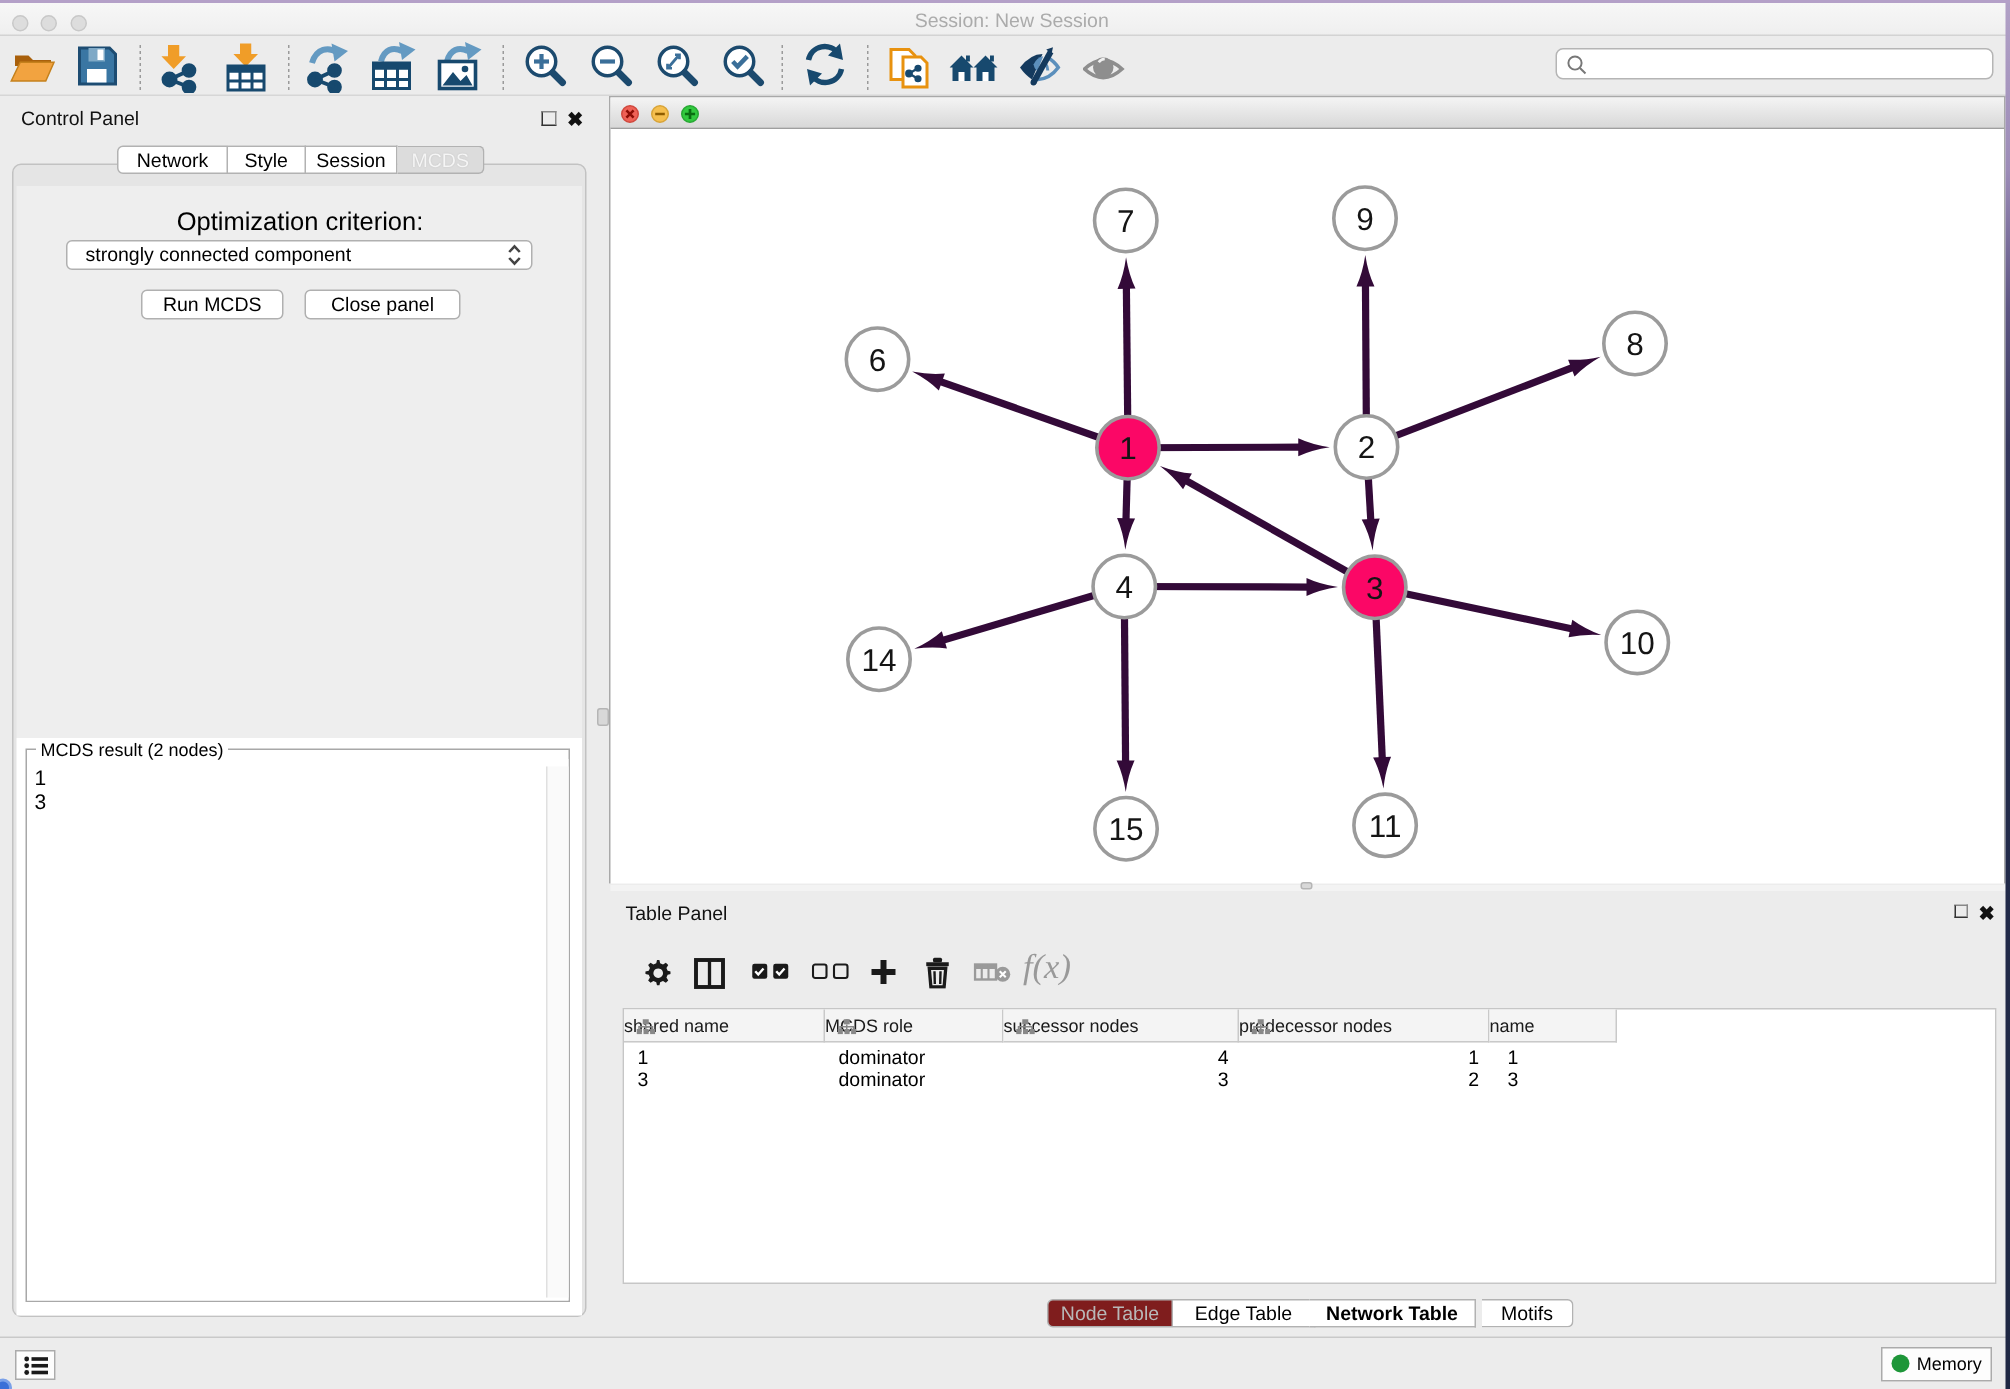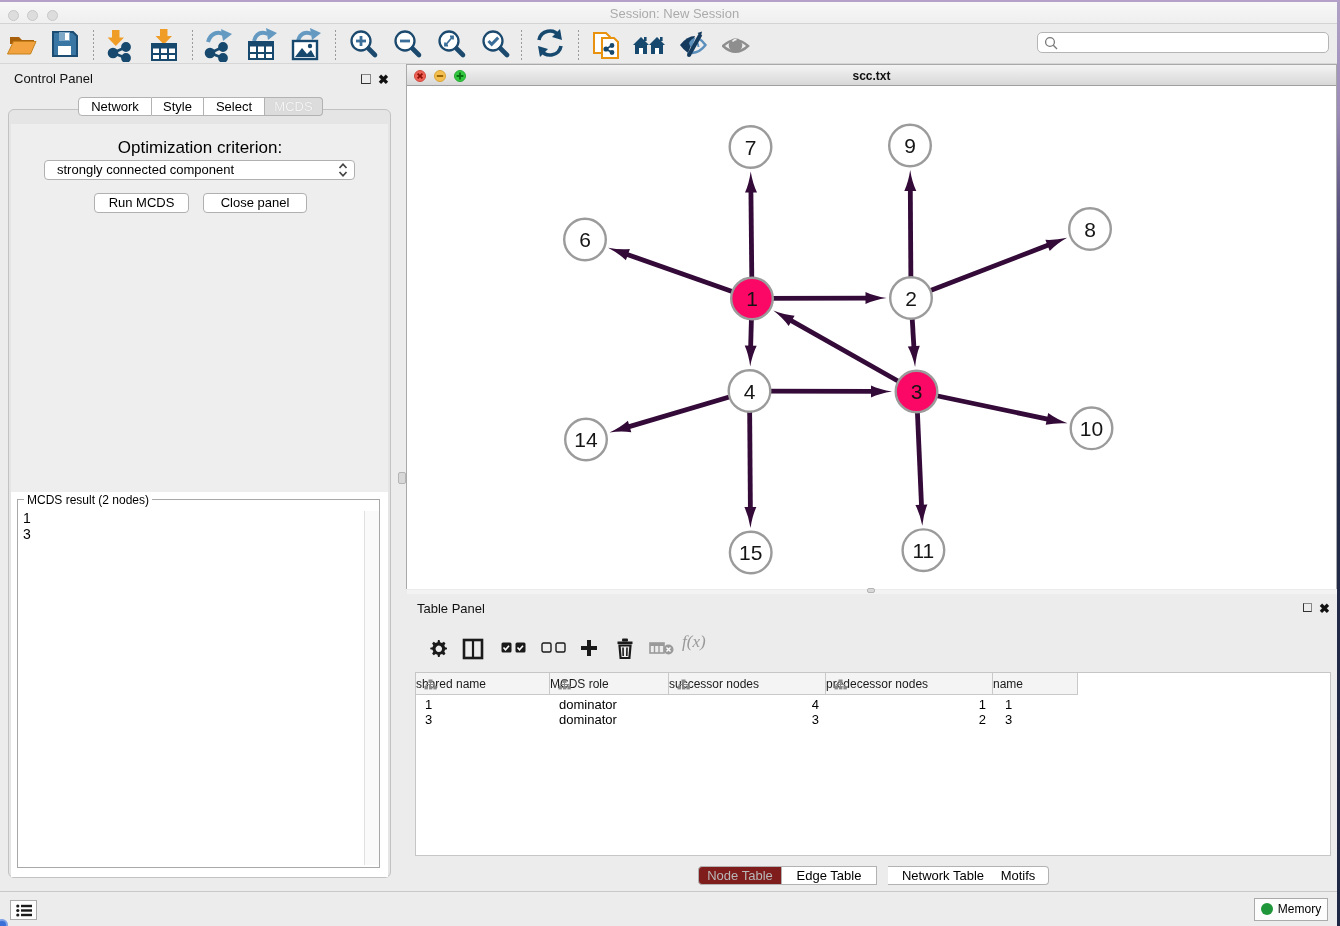--- a/index.html
+++ b/index.html
@@ -246,21 +246,21 @@
 
 <div class="abs" id="cp-pane"></div>
 <div class="abs" id="cp-inner"></div>
 <div class="abs" id="cp-lower"></div>
 <div class="abs" id="cp-title">Control Panel</div>
 <div class="abs" id="cp-float"></div>
 <div class="xicon" style="left:378px; top:72px;">✖</div>
 <div class="abs" id="cp-tabs">
   <div class="seg" style="left:0; width:74px; border-radius:4px 0 0 4px;">Network</div>
   <div class="seg" style="left:74px; width:52px; border-left:none;">Style</div>
-  <div class="seg" style="left:126px; width:61px; border-left:none;">Select</div>
+  <div class="seg" style="left:126px; width:61px; border-left:none;">Session</div>
   <div class="seg" style="left:187px; width:58px; border-left:none; border-radius:0 4px 4px 0; background:#dcdcdc; color:#f5f5f5; text-shadow:0 0 1px #bbb;">MCDS</div>
 </div>
 <div class="abs" id="opt-label">Optimization criterion:</div>
 <div class="abs" id="cp-select">strongly connected component
   <svg width="12" height="16" style="position:absolute; right:5px; top:1px;">
     <path d="M2.5,6 L6,2.2 L9.5,6" fill="none" stroke="#444" stroke-width="1.7"></path>
     <path d="M2.5,10 L6,13.8 L9.5,10" fill="none" stroke="#444" stroke-width="1.7"></path>
   </svg>
 </div>
 <div class="btn" style="left:94px; top:193px; width:95px;">Run MCDS</div>
@@ -281,21 +281,20 @@
     <div class="mtl" style="left:27px; background:#f5bf4f; border:1px solid #d8a438;">
       <svg width="10" height="10" style="position:absolute;left:0;top:0;">
           <path d="M1.8,5 h6.4" stroke="#8f5d00" stroke-width="1.8"></path>
         </svg>
     </div>
     <div class="mtl" style="left:47px; background:#32c93f; border:1px solid #27a833;">
       <svg width="10" height="10" style="position:absolute;left:0;top:0;">
           <path d="M1.6,5 h6.8 M5,1.6 v6.8" stroke="#0a6e12" stroke-width="1.8"></path>
         </svg>
     </div>
-    <div id="net-title">scc.txt</div>
   </div>
   <svg id="graph" width="929" height="502" style="position:absolute; left:0; top:22px;">
     <g stroke="#330a38" stroke-width="4.8">
       <line x1="345" y1="211.5" x2="343.9" y2="102.5"></line>
       <line x1="345" y1="211.5" x2="218.1" y2="166.7"></line>
       <line x1="345" y1="211.5" x2="461.5" y2="211.1"></line>
       <line x1="345" y1="211.5" x2="343.6" y2="261.5"></line>
       <line x1="504" y1="211" x2="503.3" y2="101.0"></line>
       <line x1="504" y1="211" x2="643.3" y2="157.3"></line>
       <line x1="504" y1="211" x2="507.0" y2="262.1"></line>
@@ -387,21 +386,21 @@
       <line x1="12" y1="10.5" x2="11.8" y2="19" stroke="#1a1a1a" stroke-width="1.6"></line>
     </svg>
     <svg style="position:absolute; left:232px; top:19px;" width="26" height="14">
       <rect x="1" y="2" width="14" height="10" fill="none" stroke="#9a9a9a" stroke-width="1.6"></rect>
       <rect x="1" y="2" width="14" height="3" fill="#9a9a9a"></rect>
       <line x1="5.5" y1="2" x2="5.5" y2="12" stroke="#9a9a9a" stroke-width="1.4"></line>
       <line x1="10" y1="2" x2="10" y2="12" stroke="#9a9a9a" stroke-width="1.4"></line>
       <circle cx="19.5" cy="8.5" r="5" fill="#9a9a9a"></circle>
       <path d="M17.5,6.5 l4,4 M21.5,6.5 l-4,4" stroke="#fff" stroke-width="1.4"></path>
     </svg>
-    <div style="position:absolute; left:265px; top:10px; font-size:17px; font-style:italic; color:#999; font-family:'Liberation Serif',serif;">f(x)</div>
+    <div style="position:absolute; left:265px; top:10px; font-size:23px; font-style:italic; color:#999; font-family:'Liberation Serif',serif;">f(x)</div>
   </div>
   <div id="tbl">
     <div class="hcell" style="left:0; width:134px;"><svg class="hicon" width="13" height="11">
           <rect x="4.5" y="0.5" width="4" height="3.4" fill="#888"></rect>
           <rect x="0.5" y="7" width="3.4" height="3.4" fill="#888"></rect>
           <rect x="5" y="7" width="3.4" height="3.4" fill="#888"></rect>
           <rect x="9.4" y="7" width="3.4" height="3.4" fill="#888"></rect>
           <path d="M6.5,4 v2 M2,7 v-1.5 h9 V7 M6.5,5.5 v1.5" stroke="#888" fill="none" stroke-width="1"></path>
         </svg>shared name</div>
     <div class="hcell" style="left:134px; width:119px;"><svg class="hicon" width="13" height="11">
@@ -433,21 +432,21 @@
     <div class="rcell" style="left:589px; top:24px;">1</div>
     <div class="rcell" style="left:9px; top:39px;">3</div>
     <div class="rcell" style="left:143px; top:39px;">dominator</div>
     <div class="rcell" style="left:253px; top:39px; width:150px; text-align:right;">3</div>
     <div class="rcell" style="left:410px; top:39px; width:160px; text-align:right;">2</div>
     <div class="rcell" style="left:589px; top:39px;">3</div>
   </div>
   <div id="bot-tabs">
     <div class="seg" style="left:0; width:84px; border-radius:4px 0 0 4px; background:#7f1d1d; color:#b8b8b8;">Node Table</div>
     <div class="seg" style="left:84px; width:95px; border-left:none;">Edge Table</div>
-    <div class="seg" style="left:190px; width:111px; border-left:none;">Network Table</div>
+    <div class="seg" style="left:175px; width:111px; border-left:none;font-weight:bold;">Network Table</div>
     <div class="seg" style="left:290px; width:61px; border-left:none; border-radius:0 4px 4px 0;">Motifs</div>
   </div>
 </div>
 
 <div class="abs" id="statusbar">
   <div id="listbtn">
     <svg width="16" height="13" style="position:absolute; left:5px; top:3px;">
       <circle cx="1.8" cy="2" r="1.6" fill="#1a1a1a"></circle>
       <circle cx="1.8" cy="6.5" r="1.6" fill="#1a1a1a"></circle>
       <circle cx="1.8" cy="11" r="1.6" fill="#1a1a1a"></circle>

